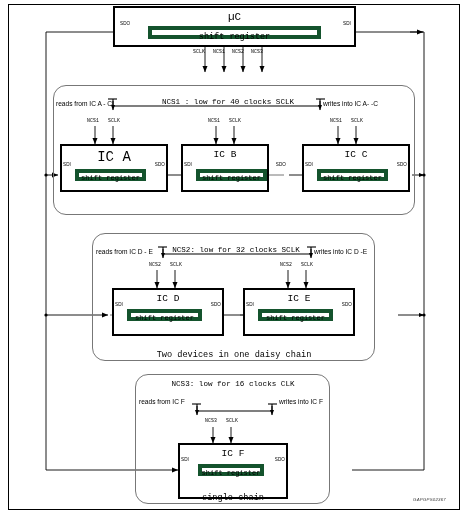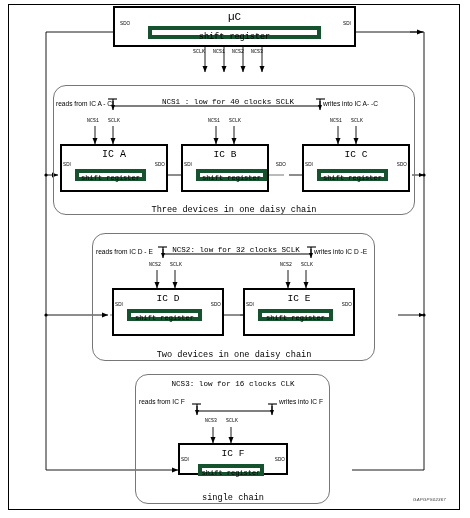--- a/index.html
+++ b/index.html
@@ -141,21 +141,21 @@
   <div class="lbl t-rw" style="left:323px;top:101px;">writes into IC A- -C</div>
 
   <div class="lbl t-sig ctr" style="left:93px;top:119px;">NCS1</div>
   <div class="lbl t-sig ctr" style="left:114px;top:119px;">SCLK</div>
   <div class="lbl t-sig ctr" style="left:214px;top:119px;">NCS1</div>
   <div class="lbl t-sig ctr" style="left:235px;top:119px;">SCLK</div>
   <div class="lbl t-sig ctr" style="left:336px;top:119px;">NCS1</div>
   <div class="lbl t-sig ctr" style="left:357px;top:119px;">SCLK</div>
 
   <div class="blk blk-hv" style="left:60px;top:144px;width:108px;height:48px;">
-    <div class="lbl t-title ctr" style="left:50%;top:4px;font-size:10px;">IC A</div>
+    <div class="lbl t-title ctr" style="left:50%;top:4px;font-size:14px;">IC A</div>
   </div>
   <div class="reg" style="left:75px;top:169px;width:71px;height:12px;">
     <div class="lbl t-reg ctr" style="left:50%;top:2px;font-size:7px;">shift register</div>
   </div>
   <div class="lbl t-pin" style="left:63px;top:163px;">SDI</div>
   <div class="lbl t-pin rgt" style="left:165px;top:163px;">SDO</div>
 
   <div class="blk blk-hv" style="left:181px;top:144px;width:88px;height:48px;">
     <div class="lbl t-title ctr" style="left:50%;top:4px;font-size:9.5px;">IC B</div>
   </div>
@@ -167,21 +167,20 @@
 
   <div class="blk blk-hv" style="left:302px;top:144px;width:108px;height:48px;">
     <div class="lbl t-title ctr" style="left:50%;top:4px;font-size:9.5px;">IC C</div>
   </div>
   <div class="reg" style="left:317px;top:169px;width:71px;height:12px;">
     <div class="lbl t-reg ctr" style="left:50%;top:2px;font-size:7px;">shift register</div>
   </div>
   <div class="lbl t-pin" style="left:305px;top:163px;">SDI</div>
   <div class="lbl t-pin rgt" style="left:407px;top:163px;">SDO</div>
 
-  <div class="lbl t-cap ctr" style="left:234px;top:206px;">Three devices in one daisy chain</div>
 
   <div class="grp" style="left:92px;top:233px;width:283px;height:128px;"></div>
 
   <div class="lbl t-rw" style="left:96px;top:249px;">reads from IC D - E</div>
   <div class="lbl t-ncs ctr" style="left:236px;top:247px;">NCS2: low for 32 clocks SCLK</div>
   <div class="lbl t-rw" style="left:314px;top:249px;">writes into IC D -E</div>
 
   <div class="lbl t-sig ctr" style="left:155px;top:263px;">NCS2</div>
   <div class="lbl t-sig ctr" style="left:176px;top:263px;">SCLK</div>
   <div class="lbl t-sig ctr" style="left:286px;top:263px;">NCS2</div>
@@ -209,21 +208,21 @@
 
   <div class="grp" style="left:135px;top:374px;width:195px;height:130px;"></div>
 
   <div class="lbl t-ncs ctr" style="left:233px;top:381px;">NCS3: low for 16 clocks CLK</div>
   <div class="lbl t-rw" style="left:139px;top:399px;">reads from IC F</div>
   <div class="lbl t-rw" style="left:279px;top:399px;">writes into IC F</div>
 
   <div class="lbl t-sig ctr" style="left:211px;top:419px;">NCS3</div>
   <div class="lbl t-sig ctr" style="left:232px;top:419px;">SCLK</div>
 
-  <div class="blk blk-hv" style="left:178px;top:443px;width:110px;height:32px;">
+  <div class="blk blk-hv" style="left:178px;top:443px;width:110px;height:56px;">
     <div class="lbl t-title ctr" style="left:50%;top:4px;font-size:9.5px;">IC F</div>
   </div>
   <div class="reg" style="left:198px;top:464px;width:66px;height:12px;">
     <div class="lbl t-reg ctr" style="left:50%;top:2px;font-size:7px;">shift register</div>
   </div>
   <div class="lbl t-pin" style="left:181px;top:458px;">SDI</div>
   <div class="lbl t-pin rgt" style="left:285px;top:458px;">SDO</div>
 
   <div class="lbl t-cap ctr" style="left:233px;top:494px;">single chain</div>
 

